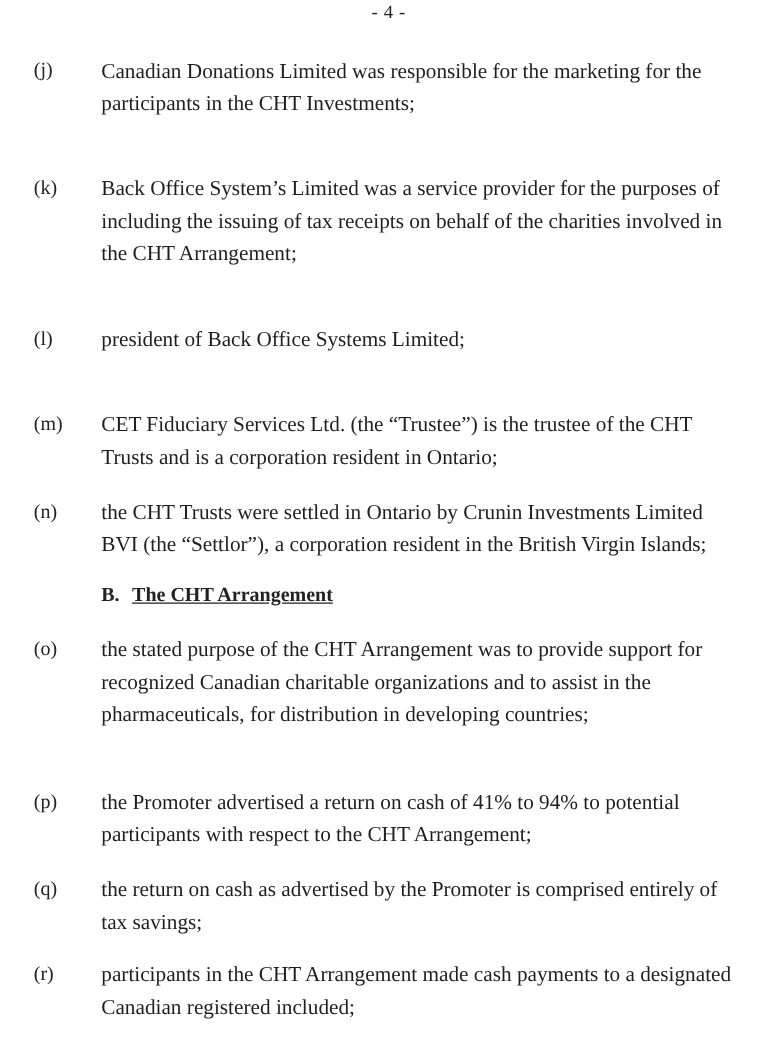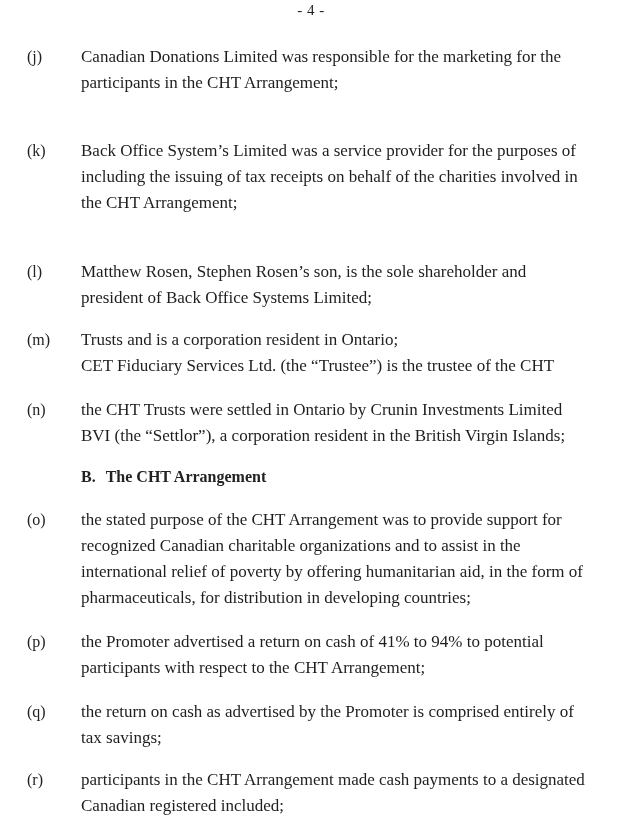--- a/index.html
+++ b/index.html
@@ -17,78 +17,76 @@
     position: absolute; left: 27px; font-size: 16px; line-height: 26px; color: #222;
   }
   .text {
     position: absolute; left: 81px; width: 530px; font-size: 17px; line-height: 26px; color: #1e1e1e;
   }
   .line { display: block; white-space: nowrap; }
   .heading {
     position: absolute; left: 81px; top: 468px; font-size: 16px; font-weight: bold; color: #222;
   }
   .heading .h-num { margin-right: 10px; }
-  .heading .h-title { }
+  .heading .h-title { text-decoration: underline; }
 </style>
 </head>
 <body>
 
 <div class="page-num">- 4 -</div>
 
 <div class="para" style="top:44px">
   <span class="label">(j)</span>
   <div class="text">
     <span class="line">Canadian Donations Limited was responsible for the marketing for the</span>
-    <span class="line">participants in the CHT Arrangement;</span>
+    <span class="line">participants in the CHT Investments;</span>
   </div>
 </div>
 
 <div class="para" style="top:138px">
   <span class="label">(k)</span>
   <div class="text">
     <span class="line">Back Office System’s Limited was a service provider for the purposes of</span>
     <span class="line">including the issuing of tax receipts on behalf of the charities involved in</span>
     <span class="line">the CHT Arrangement;</span>
   </div>
 </div>
 
 <div class="para" style="top:259px">
   <span class="label">(l)</span>
   <div class="text">
-    <span class="line">Matthew Rosen, Stephen Rosen’s son, is the sole shareholder and</span>
     <span class="line">president of Back Office Systems Limited;</span>
   </div>
 </div>
 
 <div class="para" style="top:327px">
   <span class="label">(m)</span>
   <div class="text">
+    <span class="line">CET Fiduciary Services Ltd. (the “Trustee”) is the trustee of the CHT</span>
     <span class="line">Trusts and is a corporation resident in Ontario;</span>
-    <span class="line">CET Fiduciary Services Ltd. (the “Trustee”) is the trustee of the CHT</span>
   </div>
 </div>
 
 <div class="para" style="top:397px">
   <span class="label">(n)</span>
   <div class="text">
     <span class="line">the CHT Trusts were settled in Ontario by Crunin Investments Limited</span>
     <span class="line">BVI (the “Settlor”), a corporation resident in the British Virgin Islands;</span>
   </div>
 </div>
 
 <div class="heading">
   <span class="h-num">B.</span><span class="h-title">The CHT Arrangement</span>
 </div>
 
 <div class="para" style="top:507px">
   <span class="label">(o)</span>
   <div class="text">
     <span class="line">the stated purpose of the CHT Arrangement was to provide support for</span>
     <span class="line">recognized Canadian charitable organizations and to assist in the</span>
-    <span class="line">international relief of poverty by offering humanitarian aid, in the form of</span>
     <span class="line">pharmaceuticals, for distribution in developing countries;</span>
   </div>
 </div>
 
 <div class="para" style="top:629px">
   <span class="label">(p)</span>
   <div class="text">
     <span class="line">the Promoter advertised a return on cash of 41% to 94% to potential</span>
     <span class="line">participants with respect to the CHT Arrangement;</span>
   </div>

